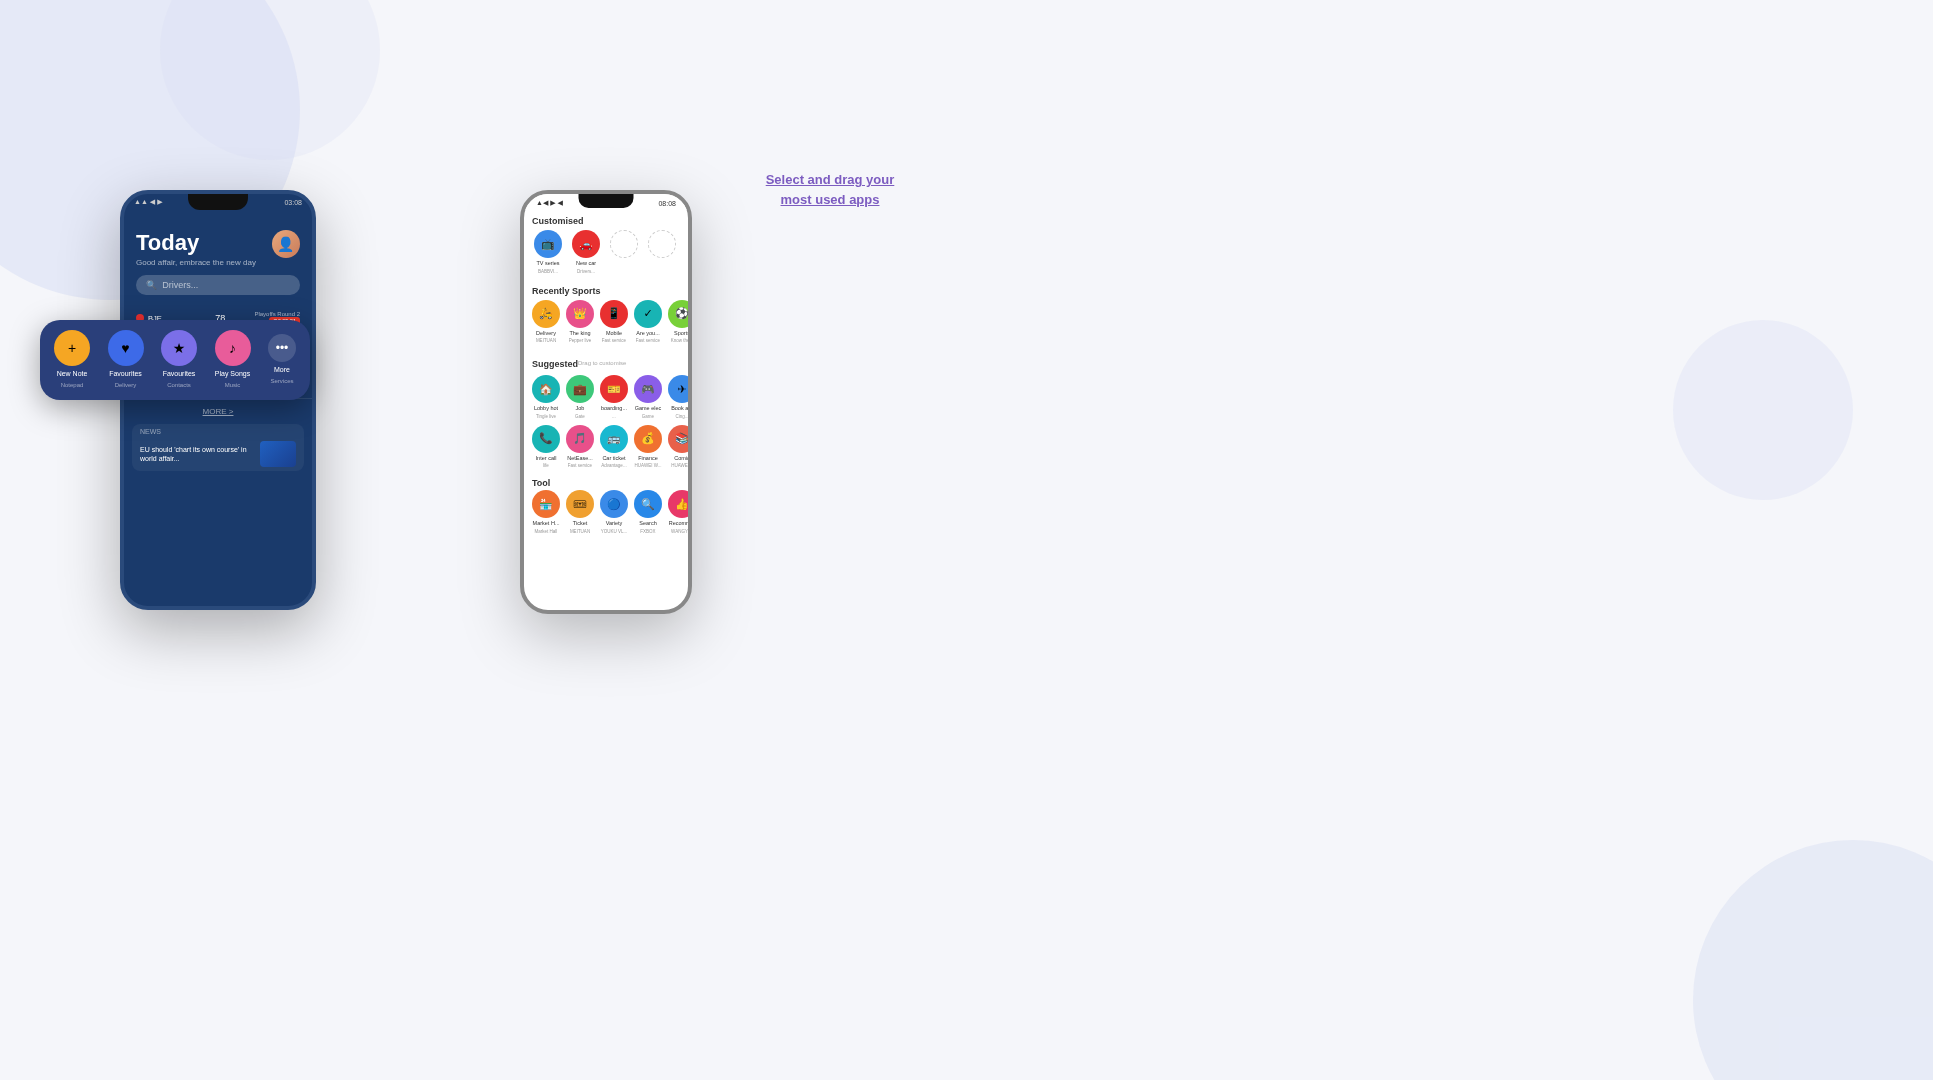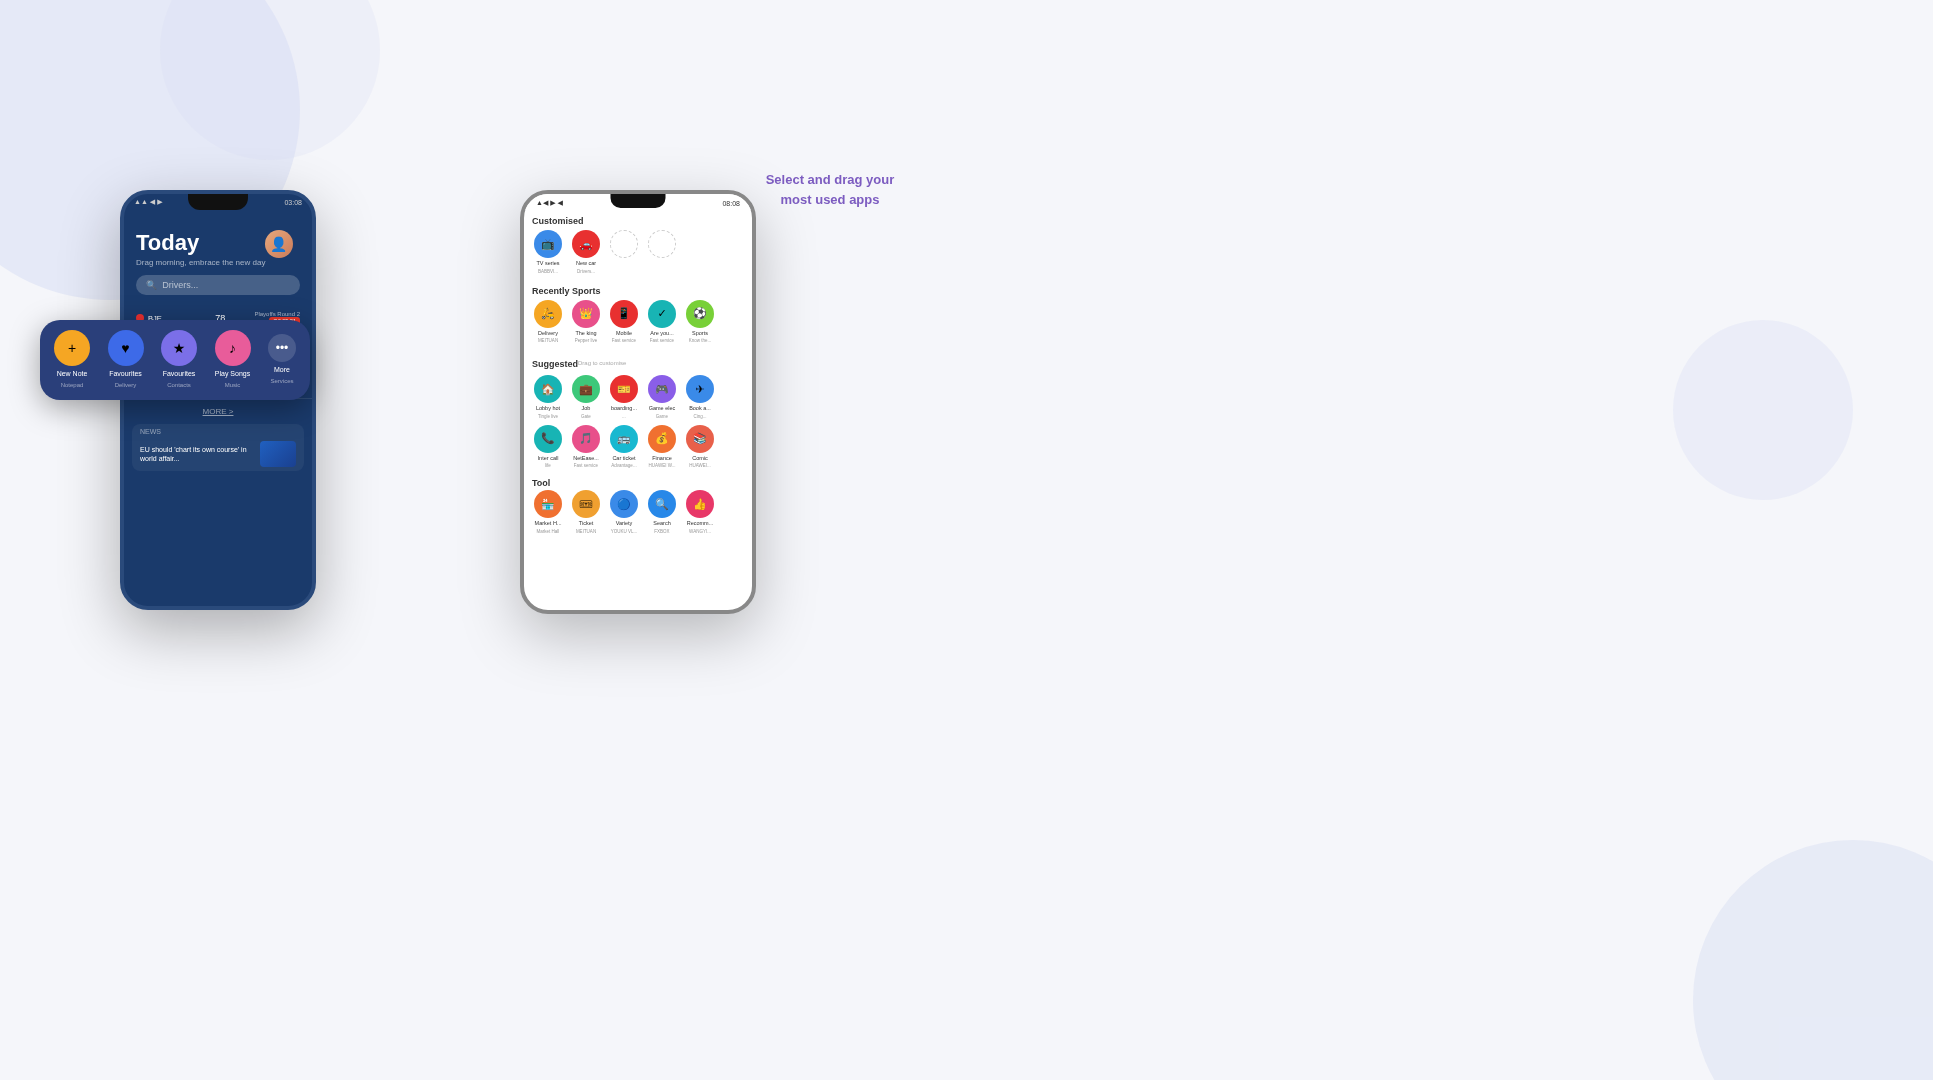--- a/index.html
+++ b/index.html
@@ -94,21 +94,21 @@
       width: 60px;
       height: 16px;
       background: #111;
       border-radius: 0 0 12px 12px;
       z-index: 10;
     }
 
     .phone1-header {
       padding: 20px 12px 8px;
       display: flex;
-      justify-content: flex-start;
+      justify-content: space-between;
       align-items: flex-start;
     }
 
     .phone1-title {
       font-size: 22px;
       font-weight: 700;
       color: #fff;
     }
 
     .phone1-subtitle {
@@ -320,21 +320,21 @@
       background: linear-gradient(135deg, #2060c0, #1a4090);
       flex-shrink: 0;
     }
 
     
     .phone2-wrapper {
       position: relative;
     }
 
     .phone-frame2 {
-      width: 236px;
+      width: 172px;
       height: 424px;
       background: #fff;
       border-radius: 28px;
       border: 4px solid #888;
       overflow: hidden;
       position: relative;
       box-shadow: 0 20px 60px rgba(0,0,0,0.25);
     }
 
     .phone2-status-bar {
@@ -441,20 +441,21 @@
     .select-drag-text {
       position: absolute;
       top: 60px;
       left: 580px;
       font-size: 16px;
       font-weight: 600;
       color: #7c5cc0;
       line-height: 1.4;
       text-align: center;
       width: 220px;
+      text-decoration: underline;
     }
 
     
     .ic-yellow { background: #f5a623; }
     .ic-pink { background: #e8508a; }
     .ic-red { background: #e83030; }
     .ic-green { background: #3dc87a; }
     .ic-teal { background: #18b4b4; }
     .ic-blue { background: #3a8ae8; }
     .ic-purple { background: #8a5ee8; }
@@ -481,21 +482,21 @@
       <div class="phone1-notch"></div>
 
       <div class="phone1-status-bar">
         <span>▲▲ ◀ ▶</span>
         <span>03:08</span>
       </div>
 
       <div class="phone1-header">
         <div>
           <div class="phone1-title">Today</div>
-          <div class="phone1-subtitle">Drag morning, embrace the new day</div>
+          <div class="phone1-subtitle">Good affair, embrace the new day</div>
         </div>
         <div class="phone1-avatar">👤</div>
       </div>
 
       <div class="phone1-search">
         <span class="phone1-search-icon">🔍</span>
         <span class="phone1-search-text">Drivers...</span>
       </div>
 
       <div class="phone1-scores">

